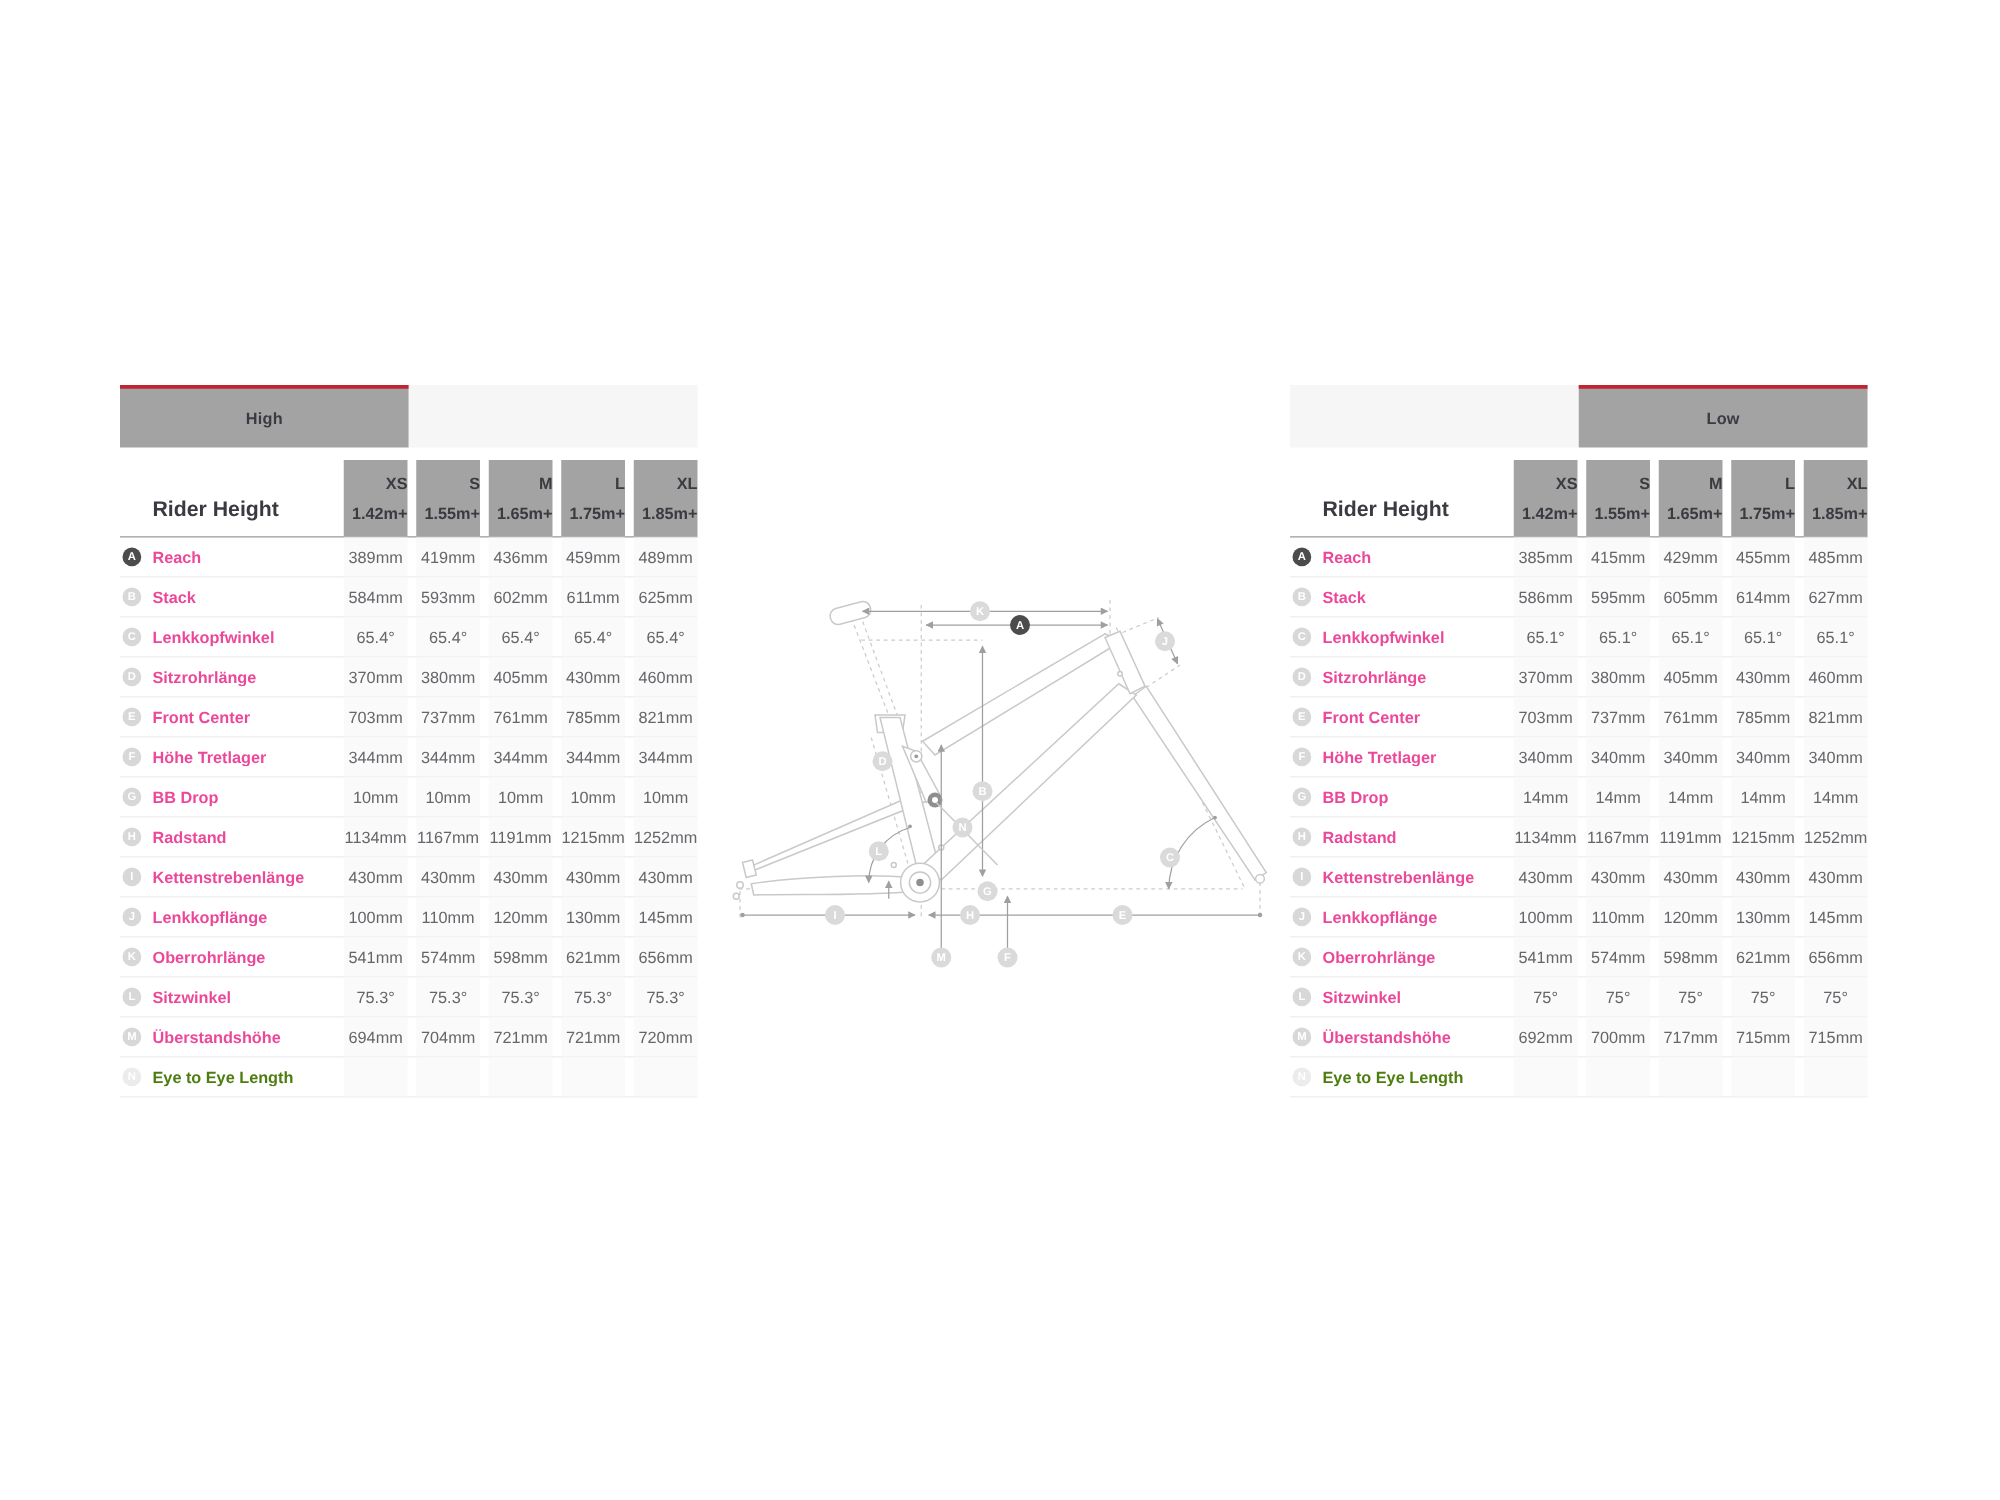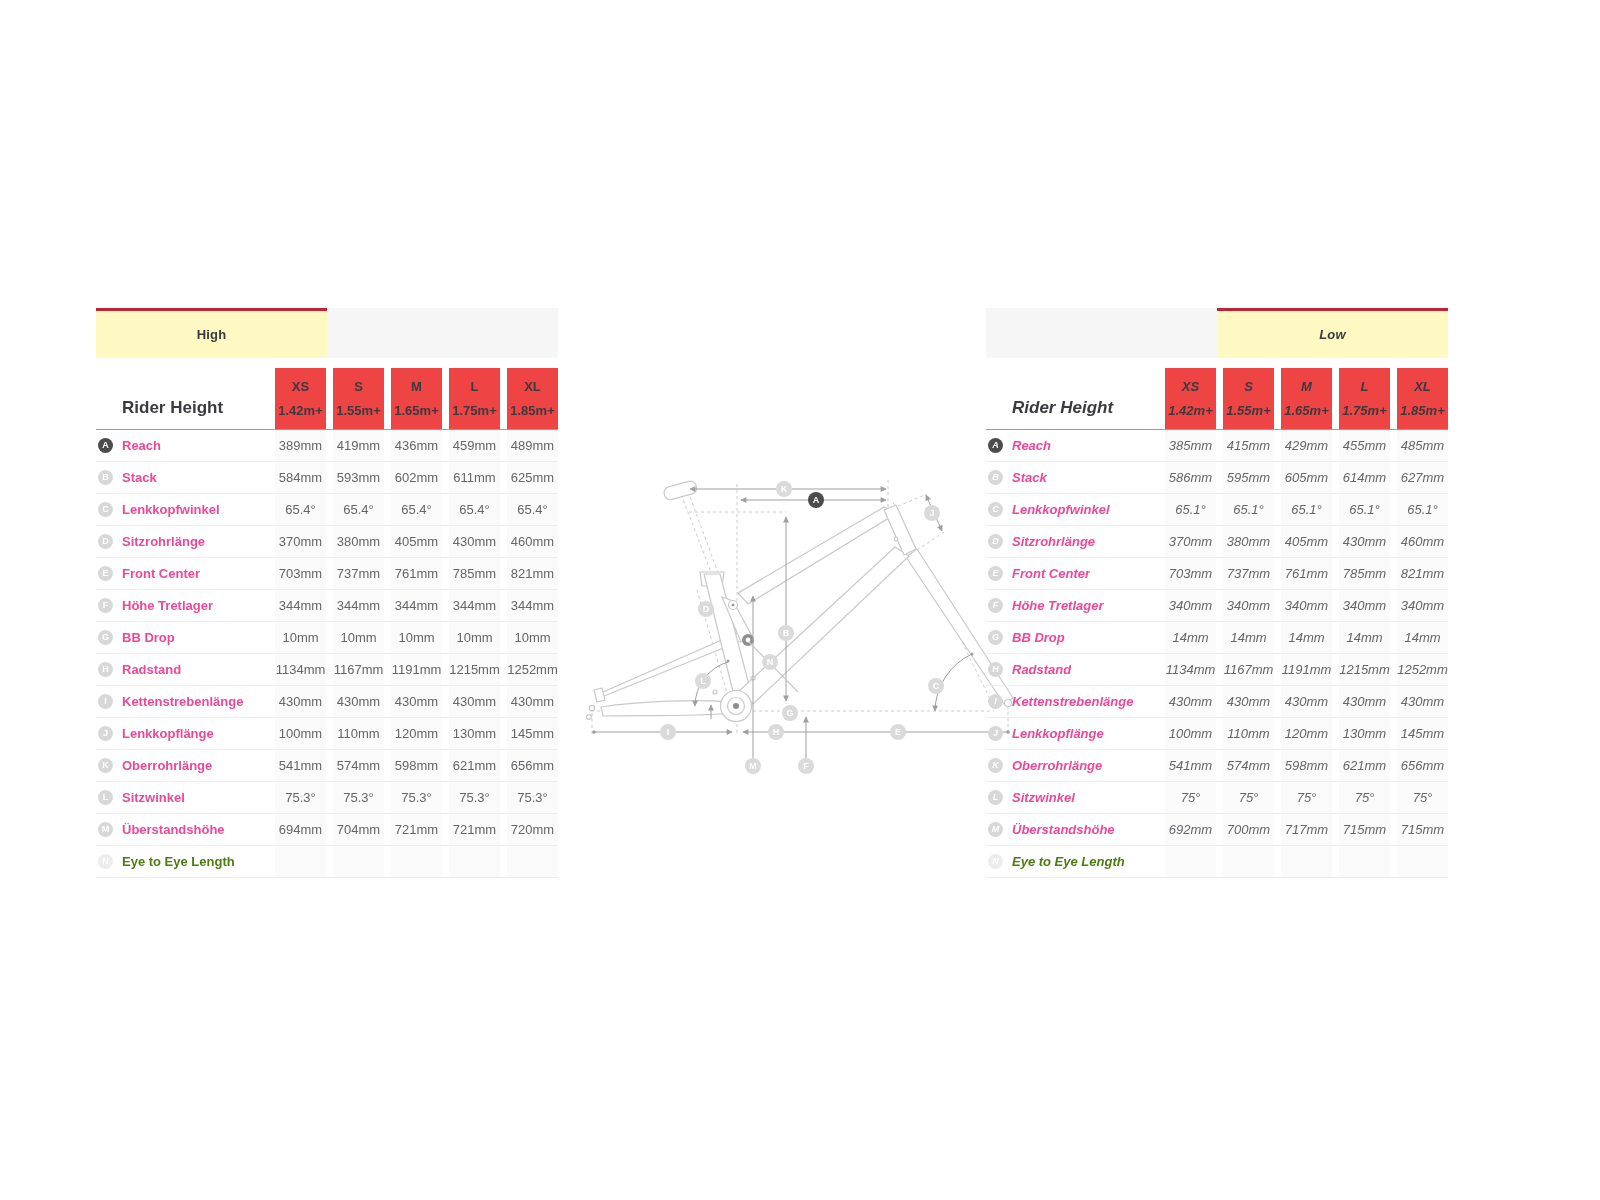--- a/index.html
+++ b/index.html
@@ -3,34 +3,34 @@
 <meta charset="utf-8">
 <style>
   html,body{margin:0;padding:0;}
   body{
     width:1600px;height:1200px;background:#ffffff;position:relative;
     font-family:"Liberation Sans",sans-serif;color:#3a3a40;
     -webkit-font-smoothing:antialiased;
   }
   .geo-table{position:absolute;top:308px;width:462px;}
   #t-high{left:96px;}
-  #t-low{left:986px;font-style:italic;}
+  #t-low{left:1032px;}
 
   .tabs{display:flex;height:50px;}
   .tab{flex:1;display:flex;align-items:center;justify-content:center;
        font-size:13px;font-weight:bold;color:#3a3a40;letter-spacing:.2px;cursor:pointer;
        border-top:3px solid transparent;box-sizing:border-box;}
-  .tab.active{border-top:3px solid #bf2433;background:#fef9c3;}
+  .tab.active{border-top:3px solid #bf2433;background:#a3a3a3;}
   .tab.inactive{background:#f6f6f6;}
 
   .thead{margin-top:10px;display:grid;grid-template-columns:172px repeat(5,1fr);
          column-gap:7px;border-bottom:1px solid #9b9b9b;}
   .rider{display:flex;align-items:flex-end;padding:0 0 11px 26px;
          font-size:17px;font-weight:bold;color:#3a3a40;}
-  .col-head{background:#ef4444;text-align:center;padding:12px 0 12px;
+  .col-head{background:#a3a3a3;text-align:right;padding:12px 0 12px;
             font-size:13px;font-weight:bold;color:#3a3a40;line-height:1;}
   .col-head .sz{display:block;margin-bottom:11px;}
 
   .row{display:grid;grid-template-columns:172px repeat(5,1fr);column-gap:7px;
        height:31px;border-bottom:1px solid #ededed;}
   .rowlabel{display:flex;align-items:center;gap:9px;padding-left:2px;min-width:0;}
   .badge{width:15px;height:15px;border-radius:50%;background:#d8d8d8;color:#ffffff;
          font-size:9px;font-weight:bold;display:flex;align-items:center;
          justify-content:center;flex:0 0 15px;line-height:1;}
   .badge.hl{background:#4c4c4c;}

